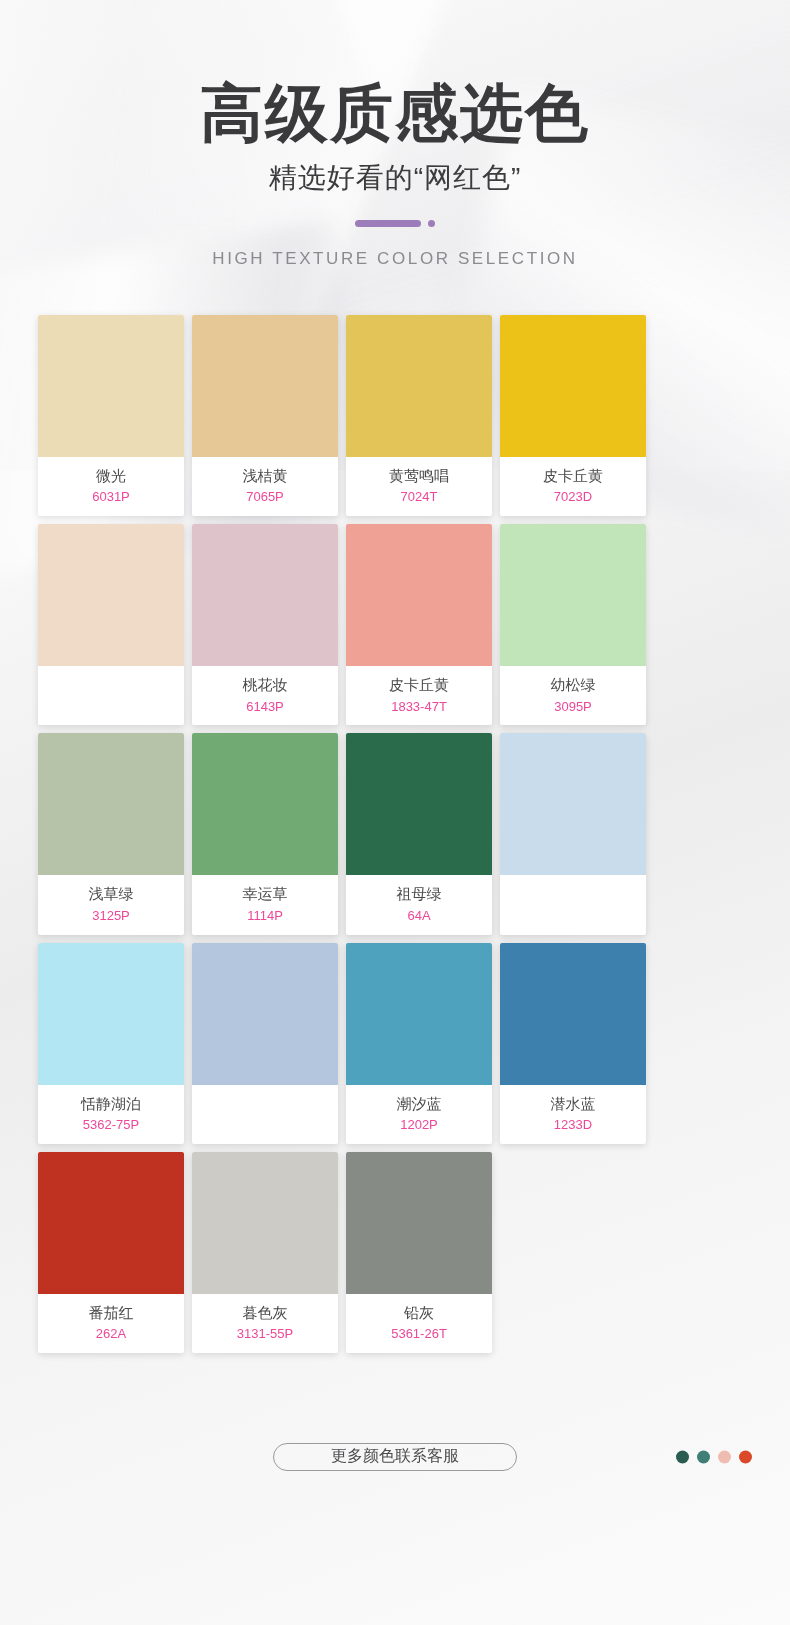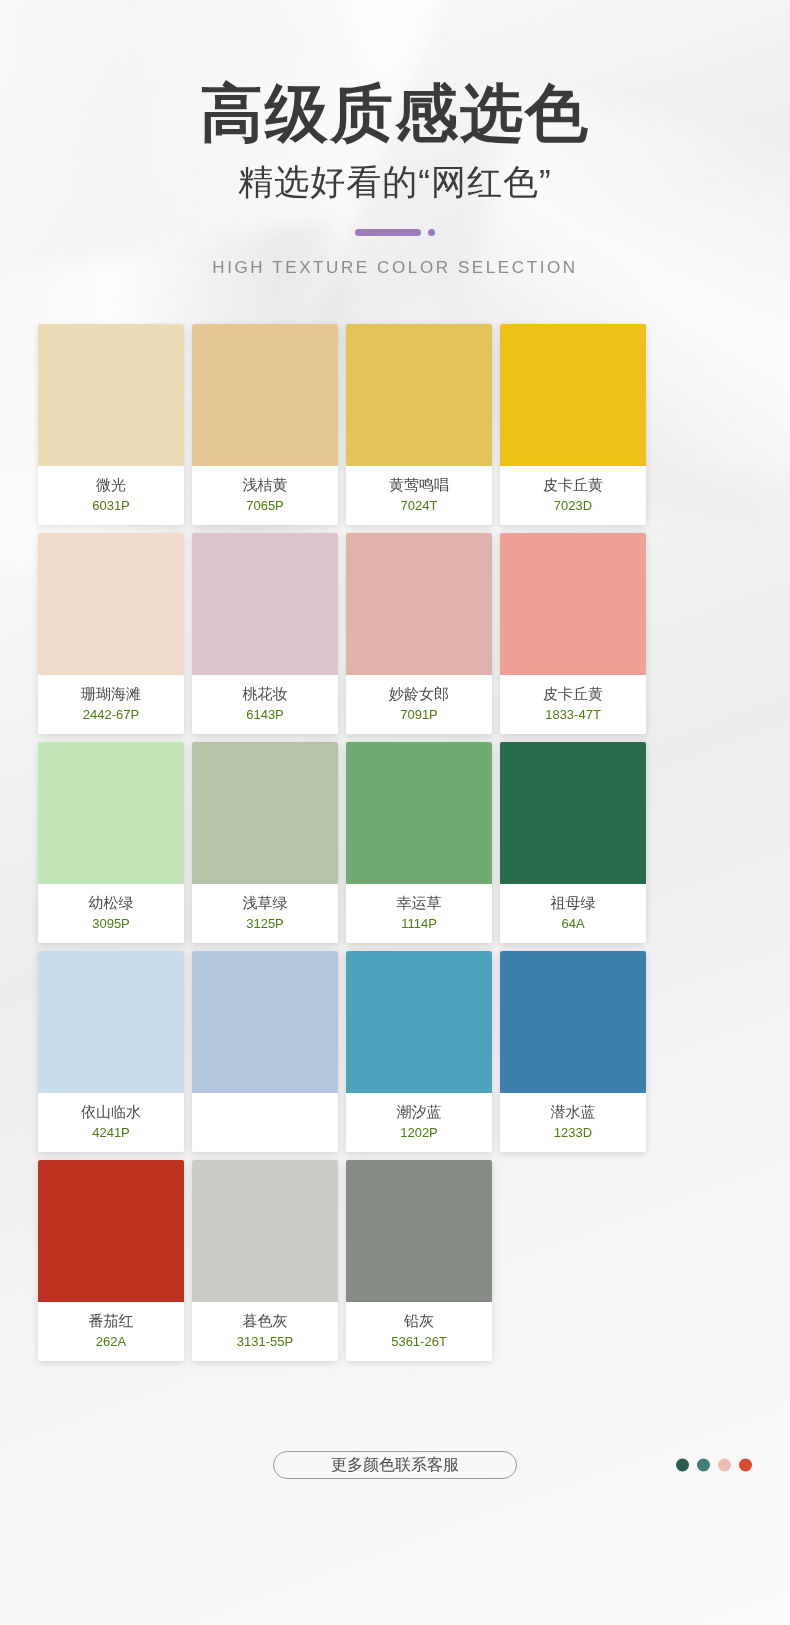--- a/index.html
+++ b/index.html
@@ -68,21 +68,21 @@
   }
   .title-main {
     font-size: 63px;
     font-weight: bold;
     color: #3a3a3c;
     letter-spacing: 2px;
     line-height: 1.12;
   }
   .title-sub {
     margin-top: 12px;
-    font-size: 35px;
+    font-size: 28px;
     font-weight: 400;
     color: #3c3c3e;
     letter-spacing: 1px;
     line-height: 1.2;
   }
   .divider {
     margin: 26px auto 0;
     width: 90px;
     height: 7px;
     display: flex;
@@ -136,21 +136,21 @@
     text-align: center;
   }
   .cname {
     font-size: 15px;
     color: #4a4a4c;
     line-height: 1.35;
   }
   .ccode {
     margin-top: 3px;
     font-size: 13px;
-    color: #4d7c0f;
+    color: #ec4899;
     line-height: 1.3;
   }
 
   .footer {
     position: relative;
     z-index: 3;
     margin-top: 44px;
     height: 120px;
     display: flex;
     align-items: center;
@@ -227,40 +227,29 @@
       </div>
       <div class="card">
         <div class="swatch" style="background: rgb(236, 194, 25);"></div>
         <div class="card-label">
           <div class="cname">皮卡丘黄</div>
           <div class="ccode">7023D</div>
         </div>
       </div>
       <div class="card">
         <div class="swatch" style="background: rgb(240, 219, 200);"></div>
-        <div class="card-label">
-          <div class="cname">珊瑚海滩</div>
-          <div class="ccode">2442-67P</div>
-        </div>
       </div>
       <div class="card">
         <div class="swatch" style="background: rgb(222, 195, 203);"></div>
         <div class="card-label">
           <div class="cname">桃花妆</div>
           <div class="ccode">6143P</div>
         </div>
       </div>
       <div class="card">
-        <div class="swatch" style="background: rgb(223, 179, 171);"></div>
-        <div class="card-label">
-          <div class="cname">妙龄女郎</div>
-          <div class="ccode">7091P</div>
-        </div>
-      </div>
-      <div class="card">
         <div class="swatch" style="background: rgb(240, 161, 149);"></div>
         <div class="card-label">
           <div class="cname">皮卡丘黄</div>
           <div class="ccode">1833-47T</div>
         </div>
       </div>
       <div class="card">
         <div class="swatch" style="background: rgb(194, 228, 185);"></div>
         <div class="card-label">
           <div class="cname">幼松绿</div>
@@ -283,23 +272,26 @@
       </div>
       <div class="card">
         <div class="swatch" style="background: rgb(42, 107, 75);"></div>
         <div class="card-label">
           <div class="cname">祖母绿</div>
           <div class="ccode">64A</div>
         </div>
       </div>
       <div class="card">
         <div class="swatch" style="background: rgb(201, 220, 236);"></div>
-        <div class="card-label">
-          <div class="cname">依山临水</div>
-          <div class="ccode">4241P</div>
+      </div>
+      <div class="card">
+        <div class="swatch" style="background: rgb(179, 230, 243);"></div>
+        <div class="card-label">
+          <div class="cname">恬静湖泊</div>
+          <div class="ccode">5362-75P</div>
         </div>
       </div>
       <div class="card">
         <div class="swatch" style="background: rgb(180, 197, 222);"></div>
       </div>
       <div class="card">
         <div class="swatch" style="background: rgb(79, 162, 189);"></div>
         <div class="card-label">
           <div class="cname">潮汐蓝</div>
           <div class="ccode">1202P</div>

